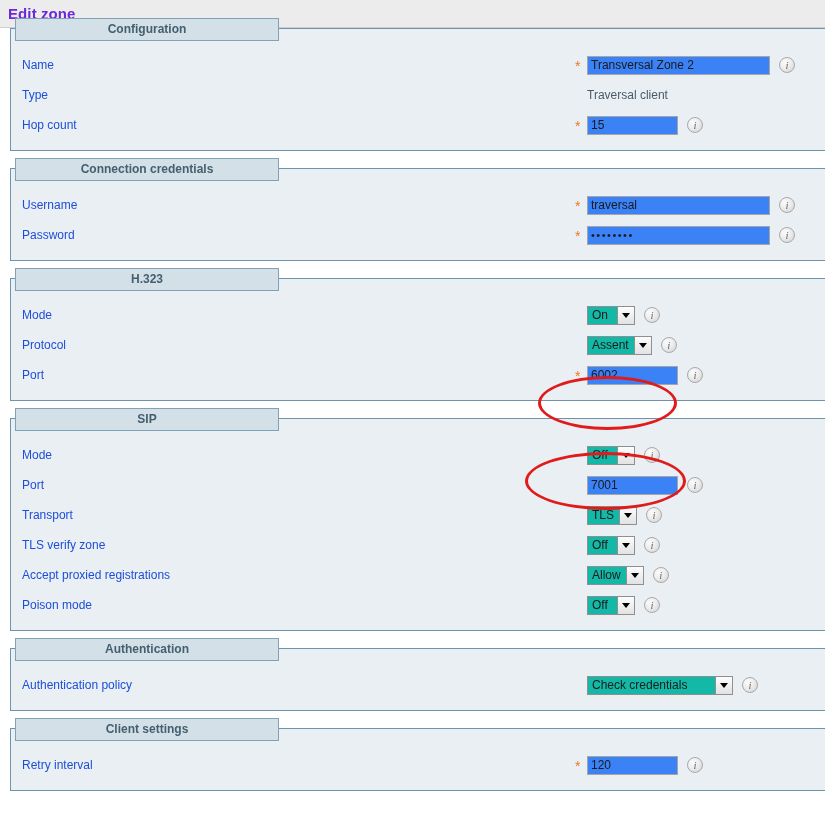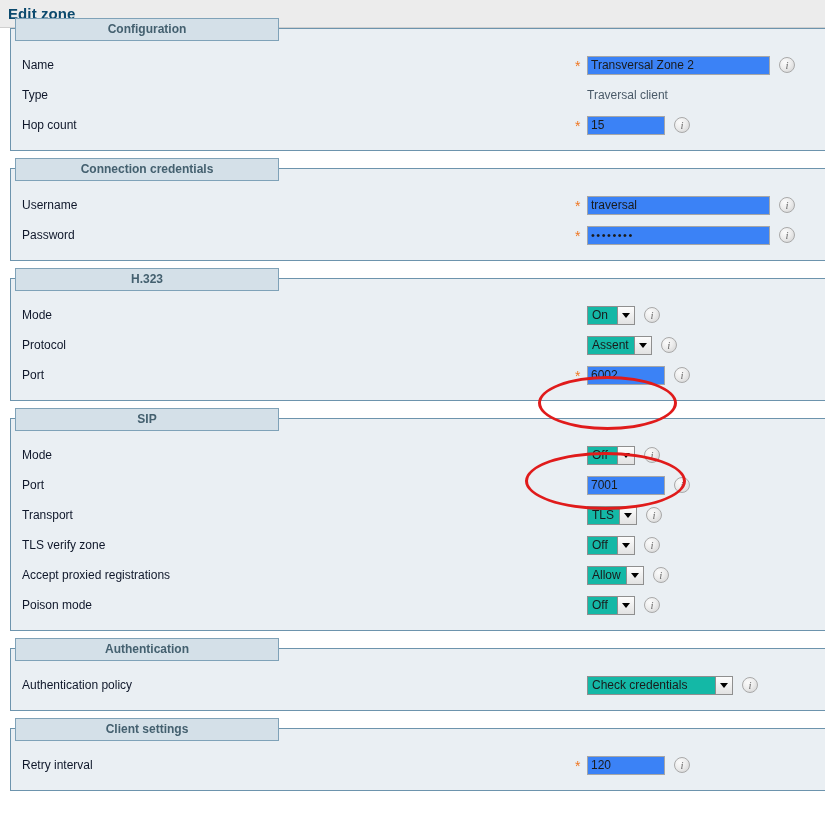--- a/index.html
+++ b/index.html
@@ -22,21 +22,21 @@
     background: #ececec;
     border-bottom: 1px solid #cfcfcf;
     display: flex;
     align-items: center;
     padding: 0 0 0 8px;
     box-sizing: border-box;
   }
   .titlebar .title {
     font-size: 15px;
     font-weight: bold;
-    color: #0c4a6e;
+    color: #6d28d9;
     letter-spacing: 0.1px;
     text-align: center;
   }
 
   
   .panel {
     margin: 0 0 0 0;
     border: 1px solid #6d94ad;
     border-right: none;
     background: #eaeff3;
@@ -73,21 +73,21 @@
   .row {
     display: flex;
     align-items: center;
     height: 30px;
     padding-left: 11px;
     position: relative;
   }
   .row-label {
     width: 553px;
     flex: none;
-    color: #0f172a;
+    color: #1d4ed8;
     font-size: 12px;
   }
   .row-control {
     display: flex;
     align-items: center;
     flex: none;
   }
   .req-star {
     color: #ef7621;
     font-size: 14px;
@@ -106,21 +106,21 @@
     height: 19px;
     line-height: 19px;
     font-family: "Liberation Sans", sans-serif;
     font-size: 12px;
     color: #1a1a1a;
     padding: 0 3px;
     box-sizing: border-box;
     outline: none;
   }
   .tinput.w-wide { width: 183px; }
-  .tinput.w-mid  { width: 78px; }
+  .tinput.w-mid  { width: 91px; }
   .tinput.pw {
     letter-spacing: 1.5px;
     font-size: 11px;
   }
 
   
   .sel {
     border: 1px solid #8f8f8f;
     background: #14b8a6;
     height: 19px;

